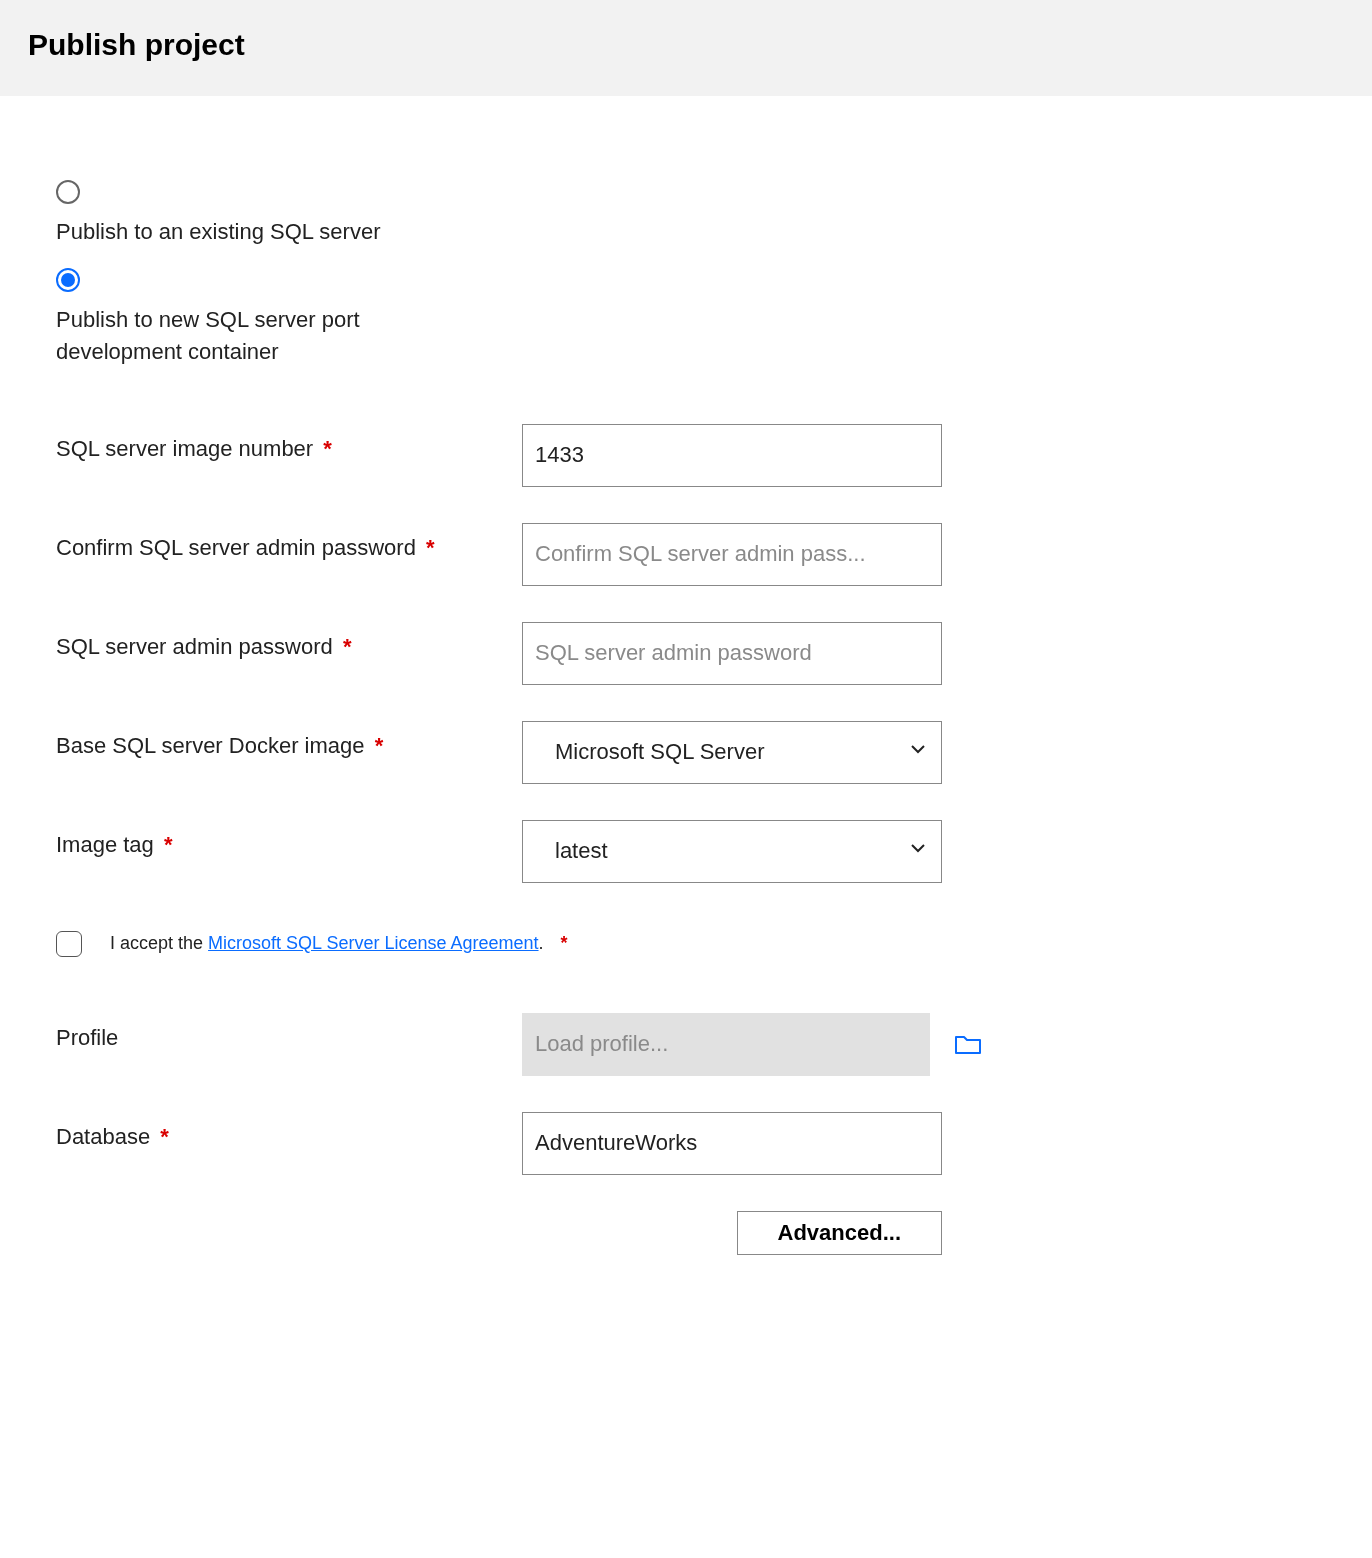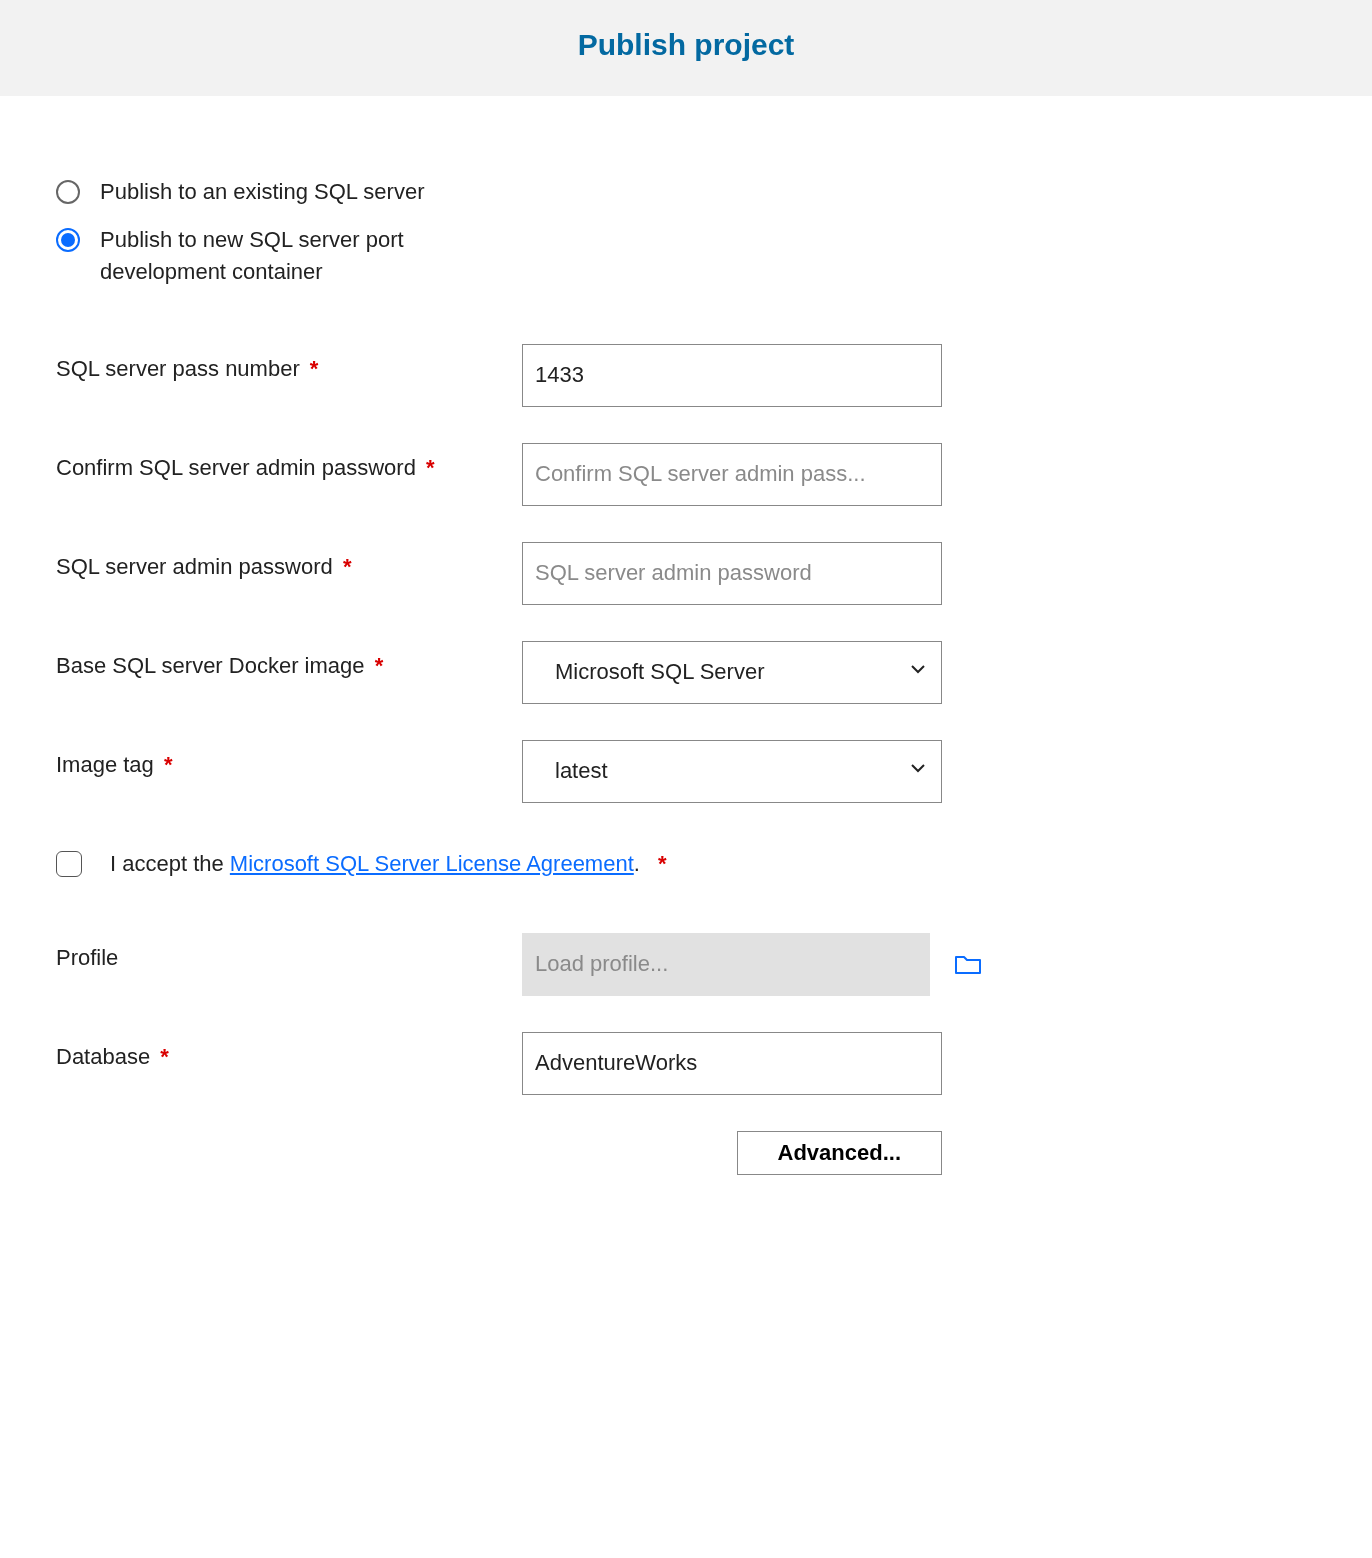--- a/index.html
+++ b/index.html
@@ -11,22 +11,21 @@
     background: #fff;
   }
   .header {
     background: #f2f2f2;
     padding: 28px 28px 34px 28px;
   }
   .header h1 {
     margin: 0;
     font-size: 30px;
     font-weight: 700;
-    color: #0369a1;
-    text-align: center;
+    color: #000000;
   }
   .content {
     padding: 80px 56px 30px 56px;
   }
   .form-row {
     display: flex;
     align-items: flex-start;
     margin-bottom: 36px;
   }
   .form-label {
@@ -44,23 +43,24 @@
   }
   .form-control-col.extend {
     max-width: 460px;
     display: flex;
     align-items: center;
     gap: 24px;
   }
   .radio-option {
     display: flex;
     align-items: flex-start;
-    gap: 20px;
+    gap: 12px;
     margin-bottom: 16px;
     line-height: 1.45;
+    flex-direction: column;
   }
   .radio-option:last-child { margin-bottom: 0; }
   .radio {
     width: 24px; height: 24px;
     border: 2px solid #666;
     border-radius: 50%;
     flex: 0 0 24px;
     margin-top: 4px;
     position: relative;
     cursor: pointer;
@@ -116,21 +116,21 @@
     margin-top: 8px;
     margin-bottom: 56px;
   }
   .checkbox {
     width: 26px; height: 26px;
     border: 1.5px solid #555;
     border-radius: 6px;
     cursor: pointer;
     background: #fff;
   }
-  .checkbox-text { font-size: 22px; }
+  .checkbox-text { font-size: 18px; }
   .link {
     color: #0a6cff;
     text-decoration: underline;
     cursor: pointer;
   }
   .folder-btn {
     cursor: pointer;
     display: inline-flex;
     align-items: center;
   }
@@ -166,21 +166,21 @@
       </div>
       <div class="radio-option">
         <div class="radio checked"></div>
         <div class="radio-label">Publish to new SQL server port development container</div>
       </div>
     </div>
   </div>
 
   <div class="form-row">
     <div class="form-label">
-      <span>SQL server pass number</span>
+      <span>SQL server image number</span>
       <span class="required">*</span>
     </div>
     <div class="form-control-col">
       <input class="text-input" type="text" value="1433" style="">
     </div>
   </div>
 
   <div class="form-row">
     <div class="form-label">
       <span>Confirm SQL server admin password</span>

